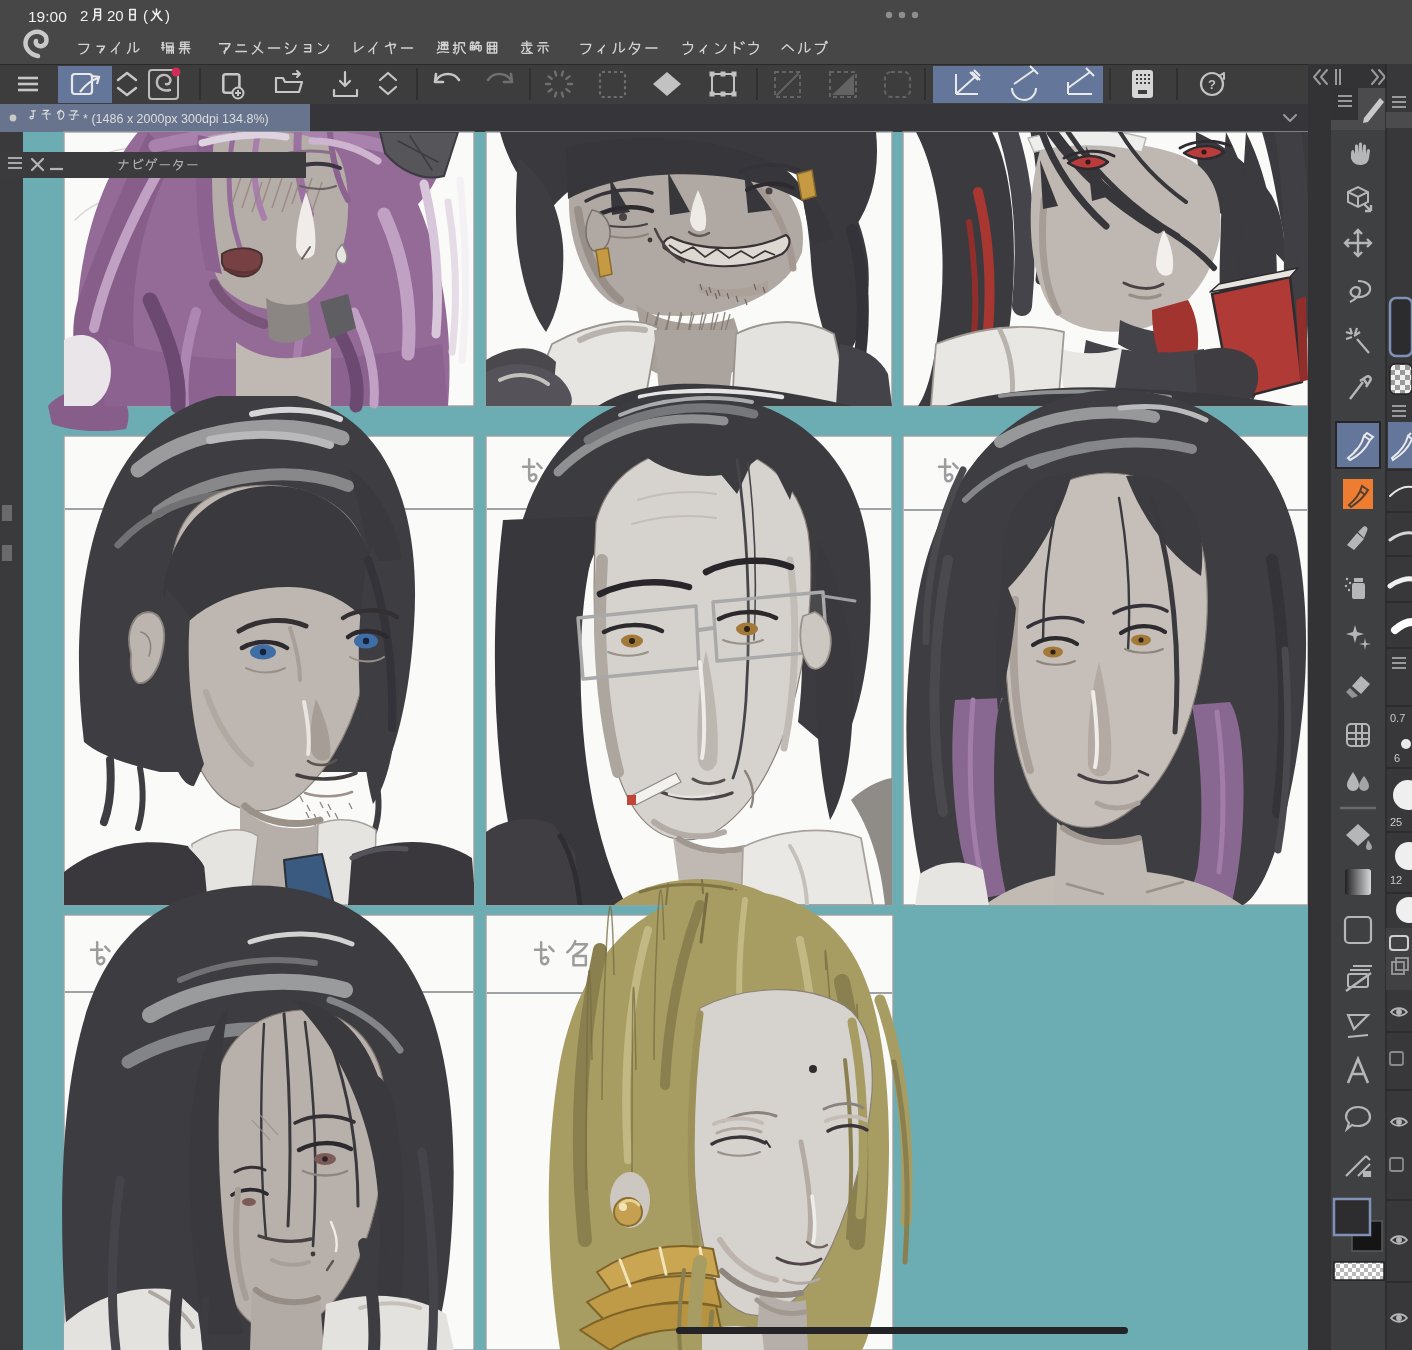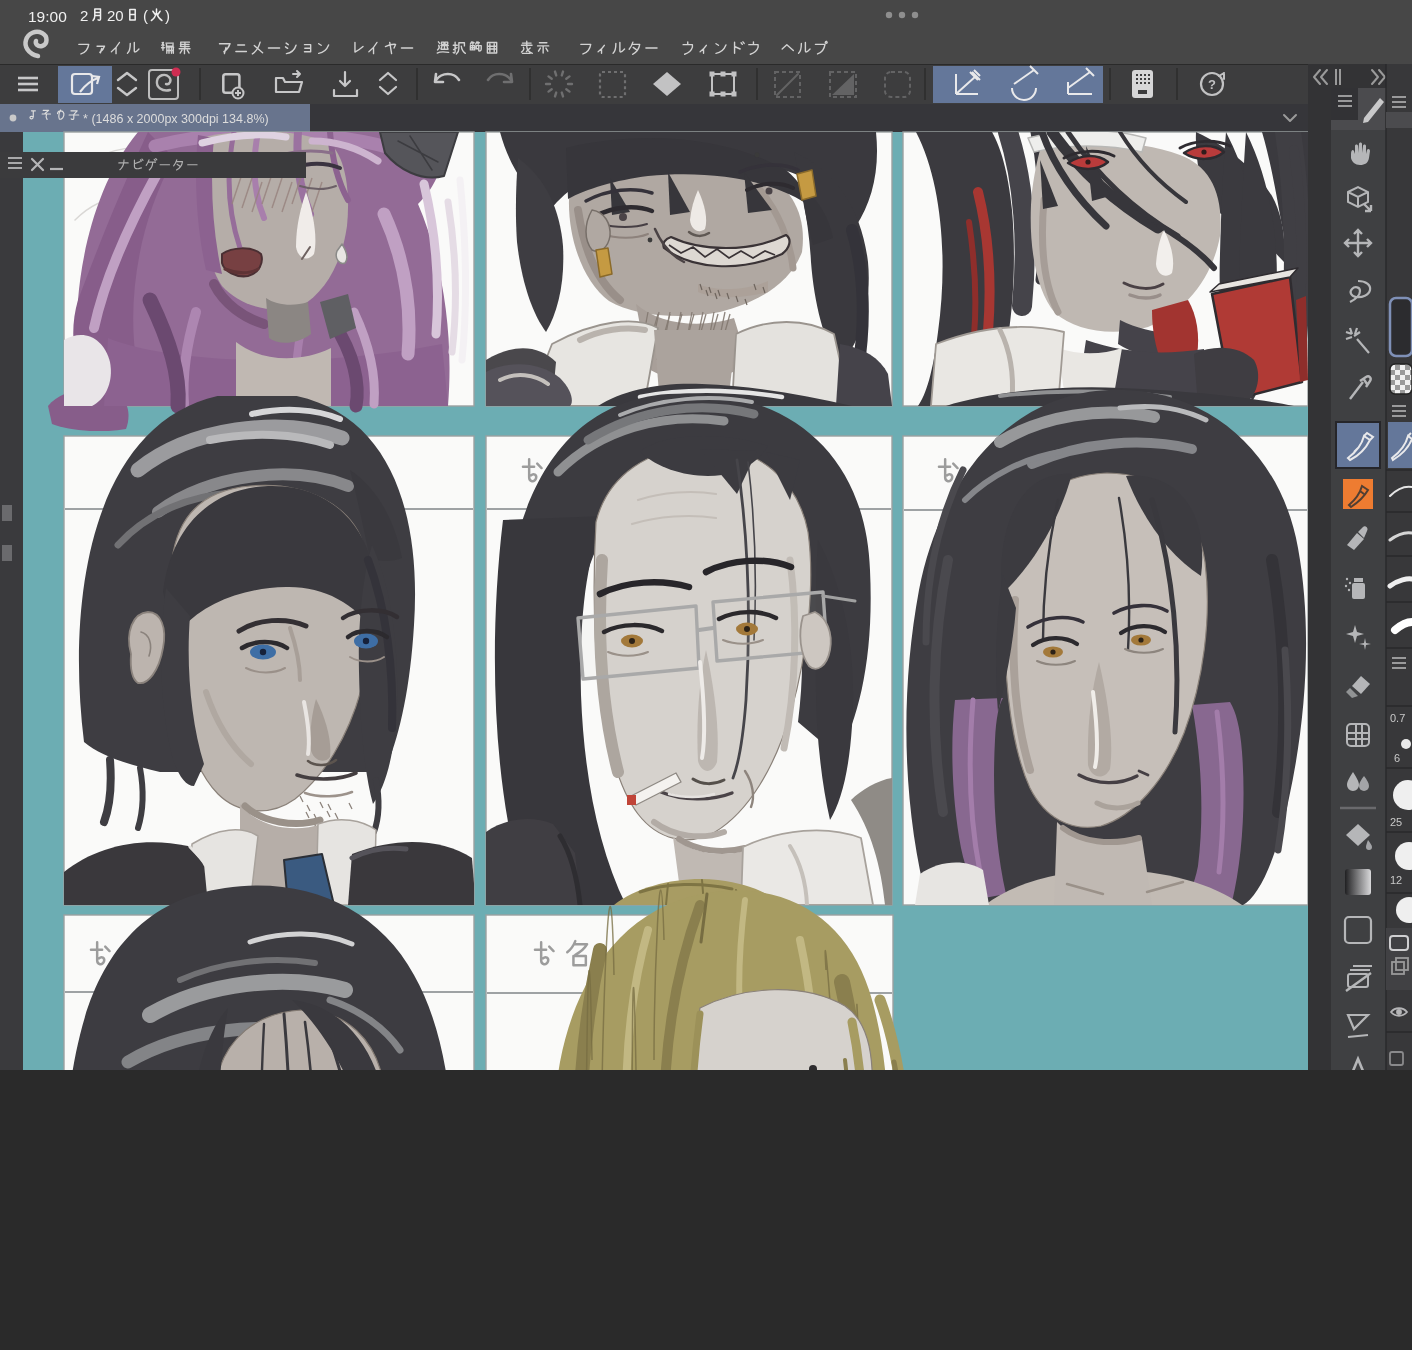--- a/index.html
+++ b/index.html
@@ -1,15 +1,15 @@
 <!DOCTYPE html>
 <html><head><meta charset="utf-8">
 <style>
 html,body{margin:0;padding:0;background:#2a2a2a;}
-#w{position:relative;width:1412px;height:1070px;overflow:hidden;}
+#w{position:relative;width:1412px;height:1350px;overflow:hidden;}
 </style></head>
 <body>
 <div id="w">
 <svg width="1412" height="1350" viewBox="0 0 1412 1350">
 <defs>
         <clipPath id="c11">
           <rect x="40" y="132" width="440" height="299"></rect>
         </clipPath>
         <clipPath id="c12">
           <rect x="486" y="132" width="406" height="274"></rect>

